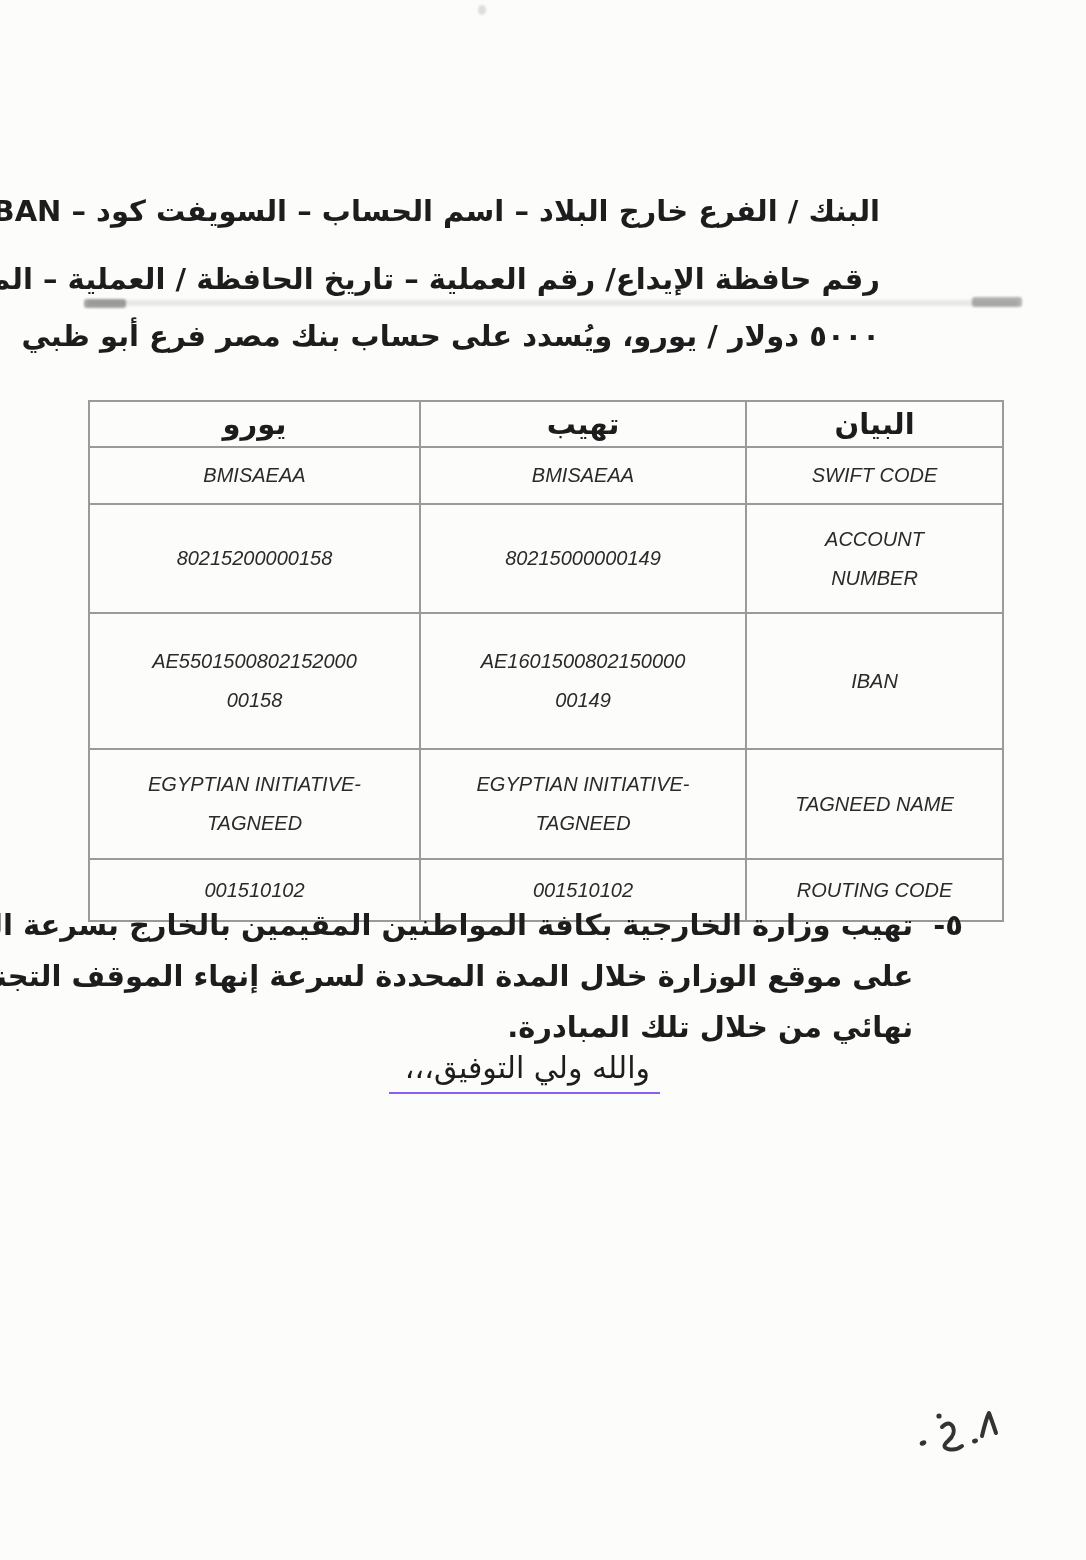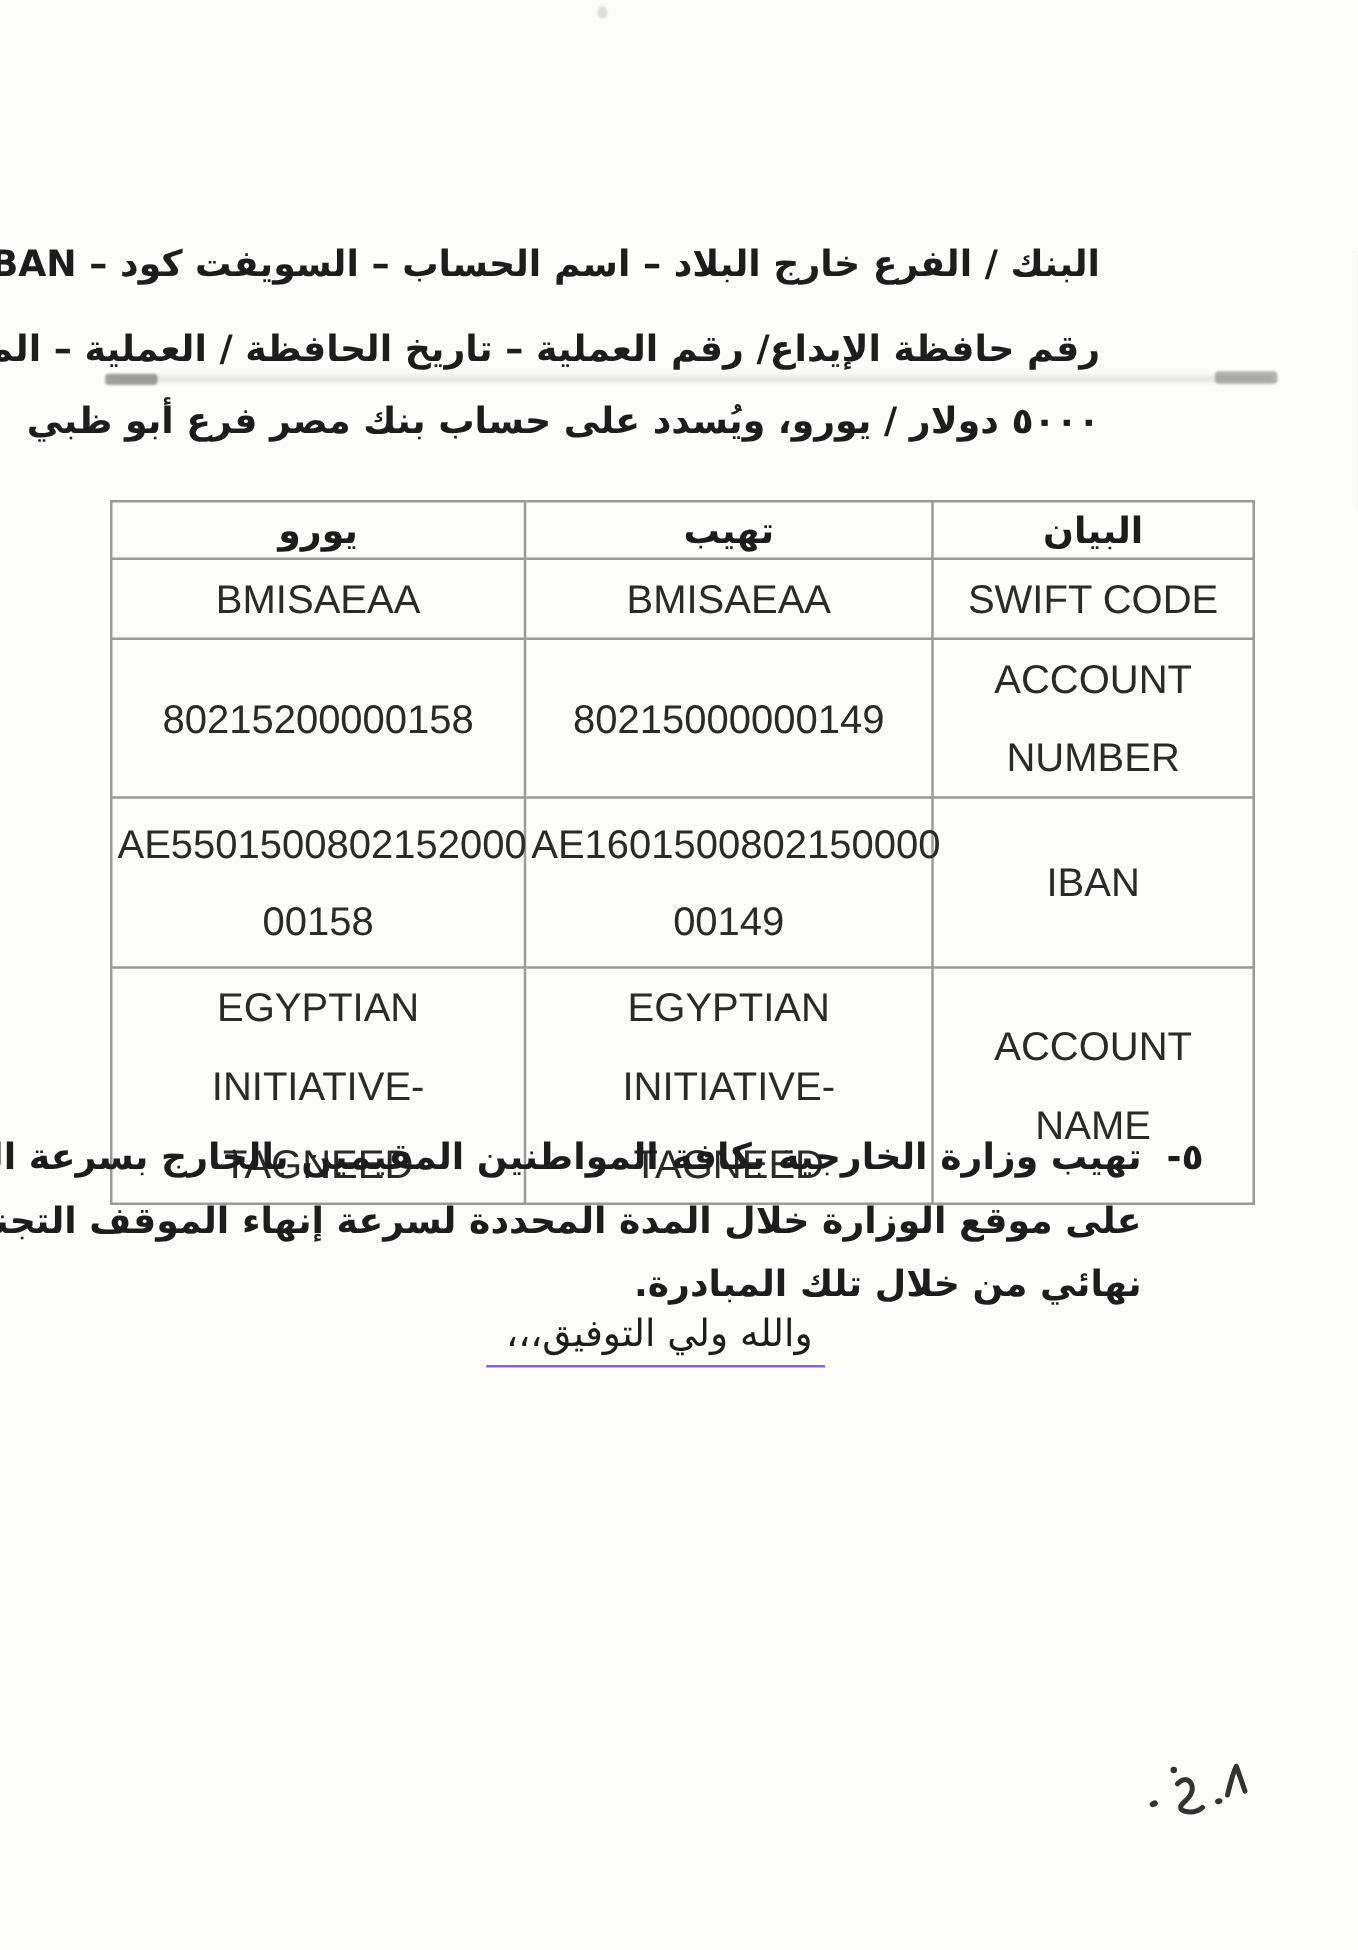--- a/index.html
+++ b/index.html
@@ -32,22 +32,23 @@
     text-align:center;vertical-align:middle;
     white-space:pre-line;
     padding:0 4px;
   }
   table.bank th{
     font-family:"DejaVu Sans",sans-serif;
     font-weight:bold;font-size:29px;color:#1c1c1c;
   }
   table.bank td{
     font-family:"Liberation Sans","DejaVu Sans",sans-serif;
-    font-weight:normal;font-size:32px;color:#2a2a2a;
+    font-weight:normal;font-size:20px;color:#2a2a2a;
     line-height:1.95;
+    font-style:italic;
   }
   tr.r-hdr{height:46px;padding-left:22px;} tr.r0{height:57px;} tr.r1{height:109px;}
   tr.r2{height:136px;} tr.r3{height:110px;border-radius:14px;} tr.r4{height:62px;}
   
   .item5{
     position:absolute;top:900px;left:112px;width:851px;
     direction:rtl;display:flex;align-items:flex-start;
     font-weight:bold;font-size:29px;
   }
   .item5 .marker{flex:0 0 auto;margin-left:20px;line-height:50px;}
@@ -120,21 +121,26 @@
 00158</td>
         <td>AE1601500802150000
 00149</td>
         <td>IBAN</td>
       </tr>
       <tr class="r3">
         <td>EGYPTIAN INITIATIVE-
 TAGNEED</td>
         <td>EGYPTIAN INITIATIVE-
 TAGNEED</td>
-        <td>ACCOUNT NAME</td>
+        <td>TAGNEED NAME</td>
+      </tr>
+      <tr class="r4">
+        <td>001510102</td>
+        <td>001510102</td>
+        <td>ROUTING CODE</td>
       </tr>
     </tbody>
   </table>
 
   <div class="item5">
     <div class="marker">٥-</div>
     <div class="body">تهيب وزارة الخارجية بكافة المواطنين المقيمين بالخارج بسرعة التسجيل
 على موقع الوزارة خلال المدة المحددة لسرعة إنهاء الموقف التجنيدي بشكل
 نهائي من خلال تلك المبادرة.</div>
   </div>

